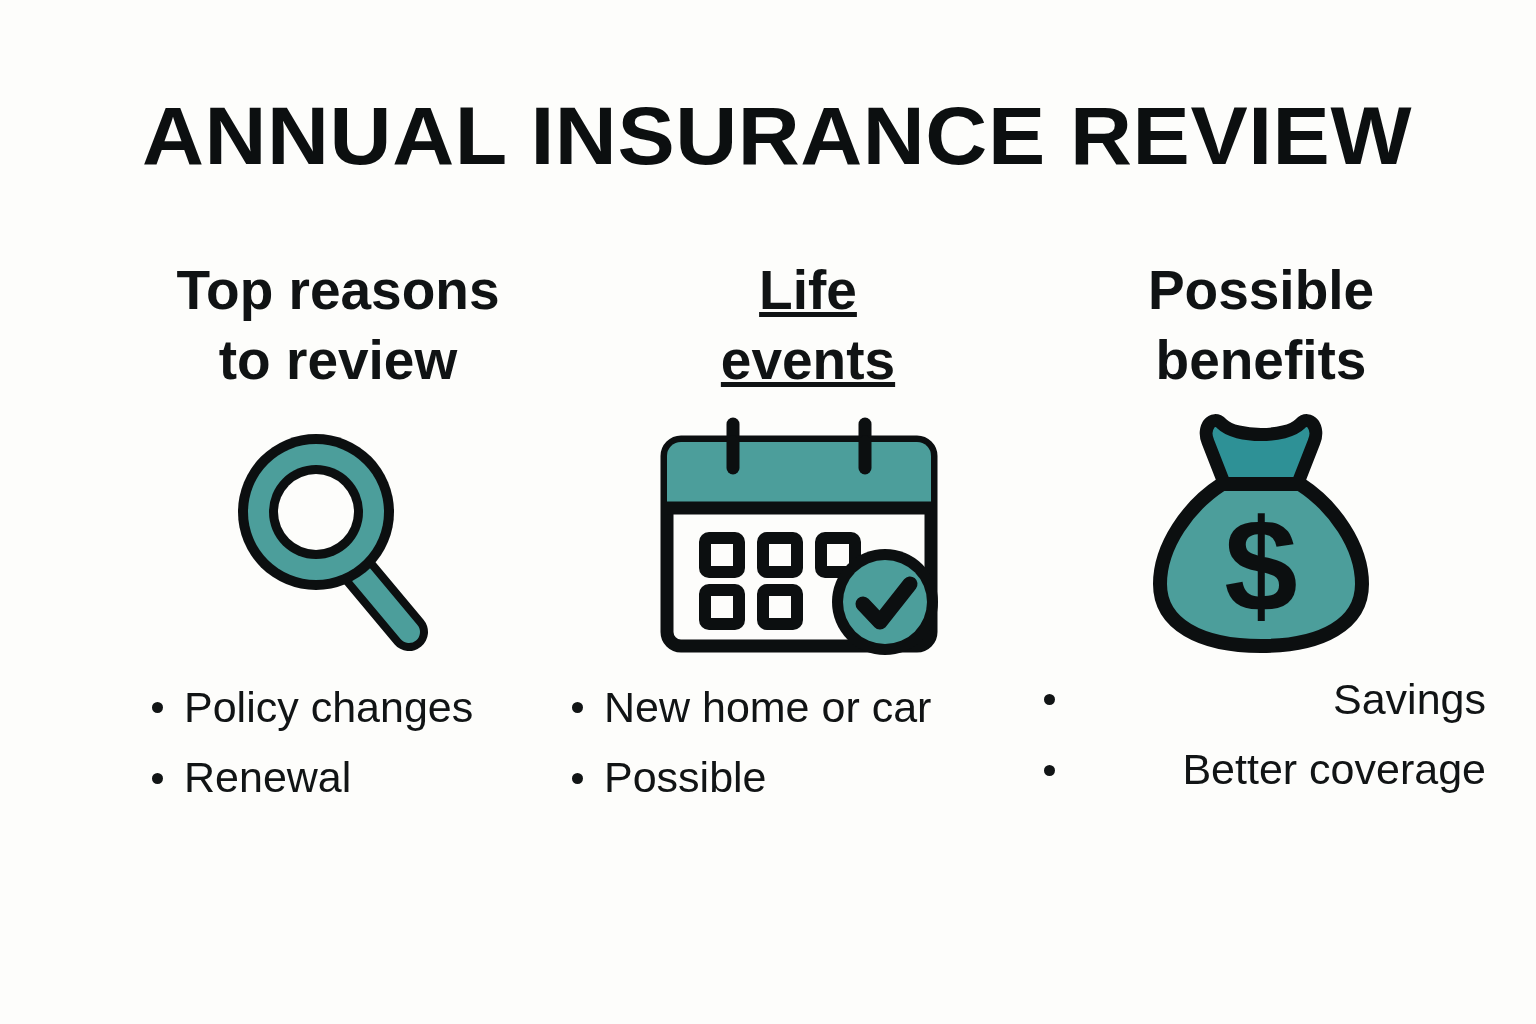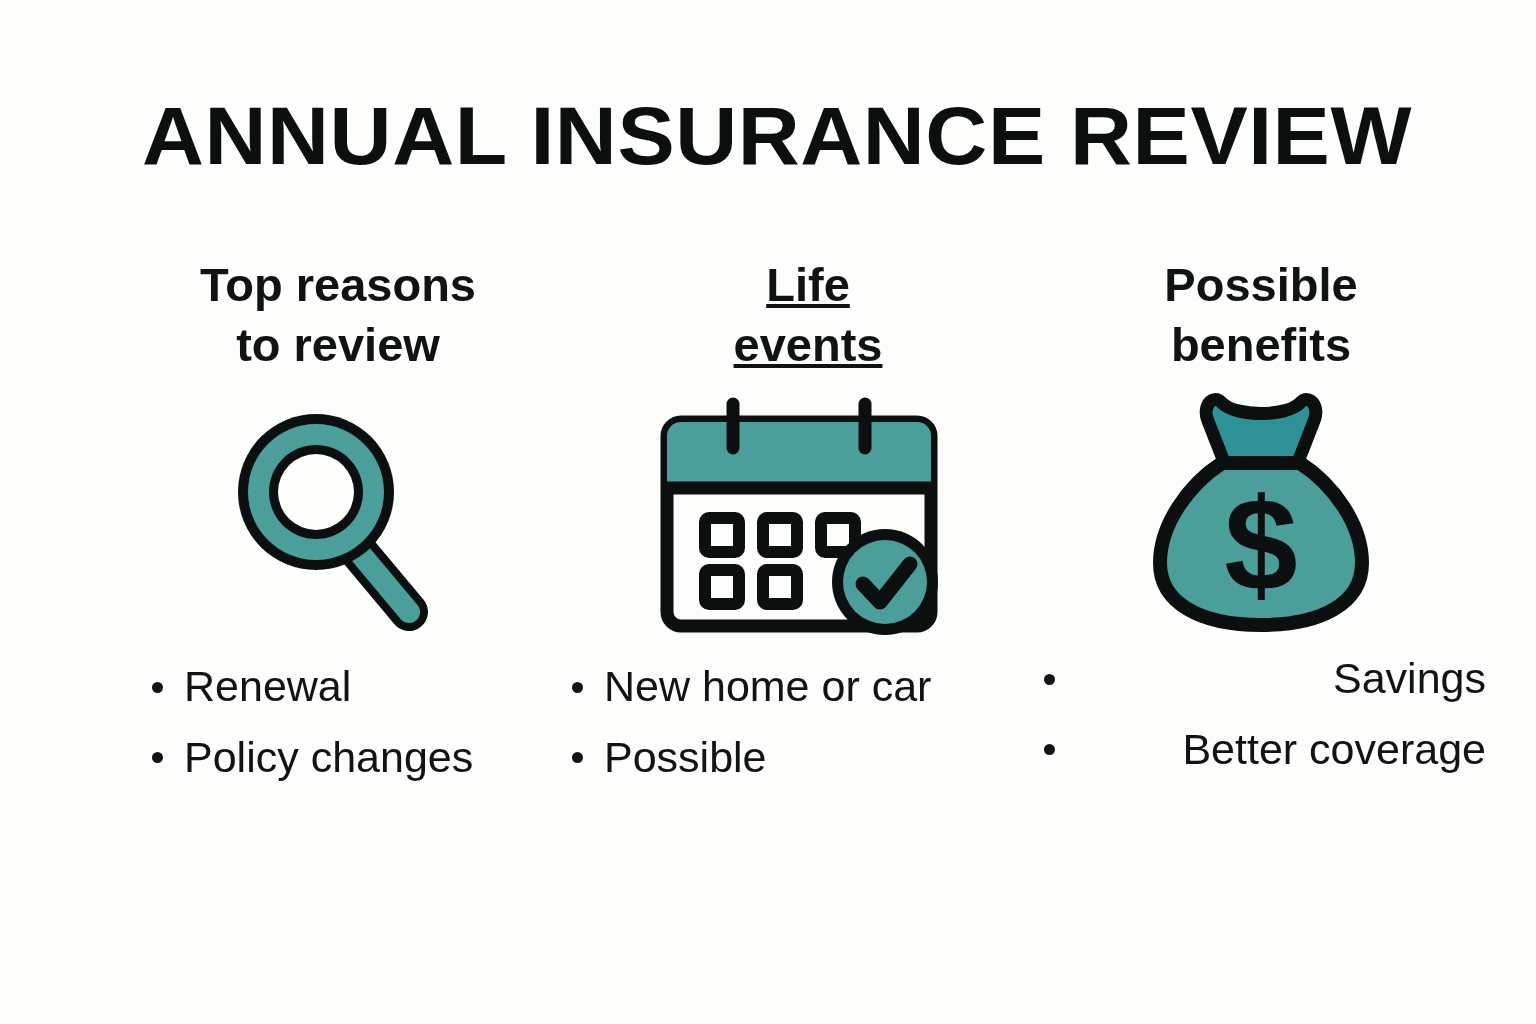--- a/index.html
+++ b/index.html
@@ -45,21 +45,21 @@
     top: 0;
     height: 700px;
   }
   #column-0 { left: 118px;  width: 440px; }
   #column-1 { left: 568px;  width: 480px; }
   #column-2 { left: 1036px; width: 450px; }
 
   .col-heading {
     font-family: "Liberation Sans", sans-serif;
     font-weight: bold;
-    font-size: 47px;
+    font-size: 55px;
     line-height: 1.28;
     color: #101314;
     text-align: center;
     white-space: pre-line;
   }
   #column-0 .col-heading { padding: 0 30px; }
   #column-1 .col-heading { padding: 0 80px; text-decoration: underline; }
   #column-2 .col-heading { padding: 0 35px; }
 
   .icon-wrap {
@@ -123,25 +123,25 @@
         <circle cx="83" cy="91" r="78" fill="#0c0f10"></circle>
         <circle cx="83" cy="91" r="68" fill="#4c9e9b"></circle>
         <circle cx="83" cy="91" r="47" fill="#0c0f10"></circle>
         <circle cx="83" cy="91" r="38" fill="#fdfdfb"></circle>
       </svg>
     </div>
 
     <ul class="bullet-list">
       <li>
         <span class="bullet-dot"></span>
+        <span>Policy changes</span>
+      </li>
+      <li>
+        <span class="bullet-dot"></span>
         <span>Renewal</span>
-      </li>
-      <li>
-        <span class="bullet-dot"></span>
-        <span>Policy changes</span>
       </li>
     </ul>
   </div>
 
   <div class="column" id="column-1">
     <div class="col-heading">Life
 events</div>
 
     <div class="icon-wrap">
       <svg width="310" height="245" viewBox="0 0 310 245">

